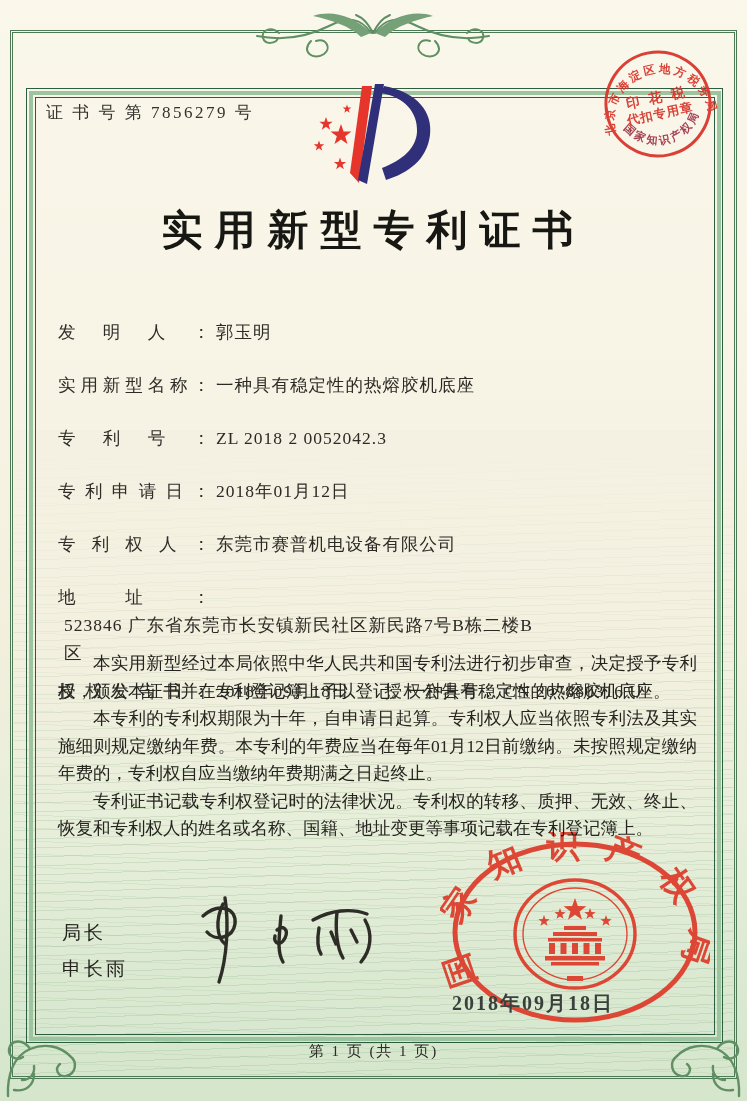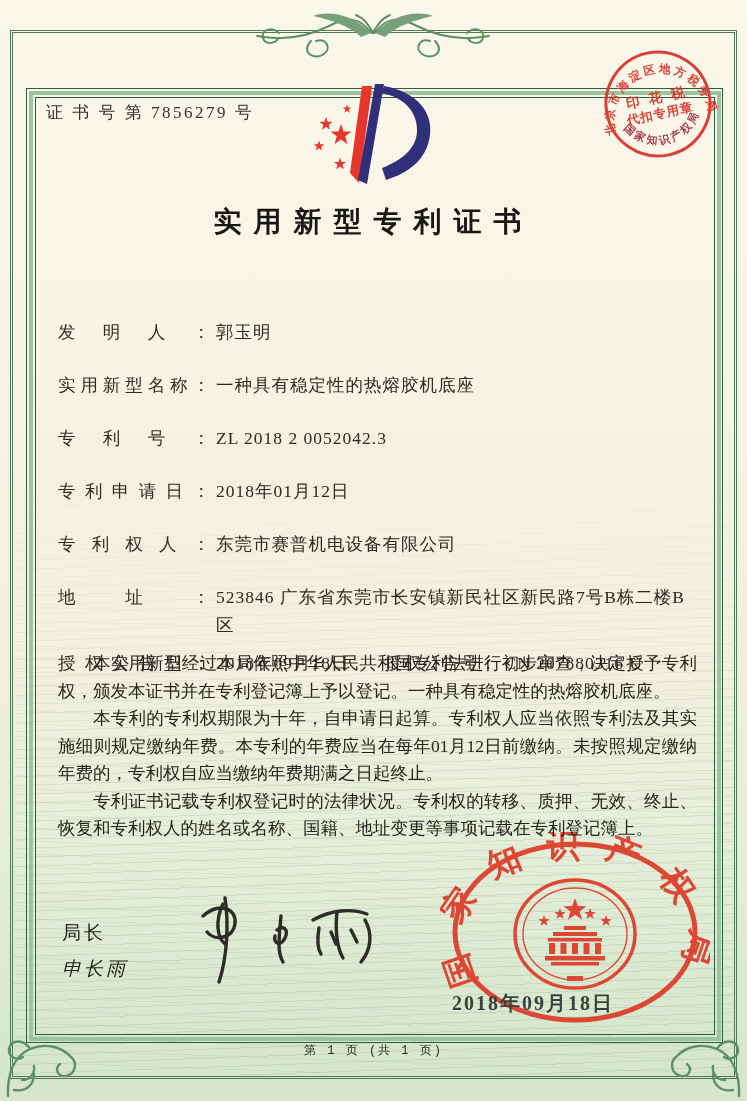--- a/index.html
+++ b/index.html
@@ -16,37 +16,37 @@
   }
   .frame-a{position:absolute;left:10px;right:10px;top:30px;bottom:22px;border:1px solid #4d7a54;z-index:1;pointer-events:none;}
   .frame-a .in{position:absolute;inset:1px;border:1px solid #4d7a54;}
   .frame-b{position:absolute;left:26px;right:24px;top:88px;bottom:58px;border:1.5px solid #2b5e3e;z-index:1;pointer-events:none;}
   .frame-b .b2{position:absolute;inset:1.5px;border:4px solid #9cc49e;}
   .frame-b .b3{position:absolute;inset:2px;border:1px solid #2b5e3e;}
   .ornament{position:absolute;z-index:2;pointer-events:none;}
   .content{position:absolute;inset:0;z-index:3;}
   .certno{position:absolute;left:46px;top:86px;font-size:17px;letter-spacing:2.5px;color:#33322c;margin-top:15px;}
   .logo{position:absolute;left:286px;top:80px;}
-  .title{position:absolute;left:0;top:203px;width:100%;text-align:center;font-size:28px;font-weight:bold;letter-spacing:12px;color:#171714;}
+  .title{position:absolute;left:0;top:203px;width:100%;text-align:center;font-size:41px;font-weight:bold;letter-spacing:12px;color:#171714;}
   .fields{position:absolute;left:58px;top:318px;right:44px;font-size:17.5px;}
   .frow{display:flex;align-items:flex-start;margin-bottom:25px;line-height:28px;}
-  .frow.addr{margin-bottom:10px;}
+  .frow.addr{margin-bottom:10px;flex-direction:column;}
   .flabel{display:inline-block;width:152px;text-align:justify;text-align-last:justify;flex:none;color:#2e2d28;}
   .fvalue{margin-left:6px;letter-spacing:1px;color:#2b2a25;}
   .fvalue.pre{white-space:pre-line;max-width:505px;display:inline-block;}
   .flabel2{flex:none;letter-spacing:1.5px;margin-left:35px;color:#2e2d28;}
   .body-text{position:absolute;left:58px;right:50px;top:650px;font-size:17.5px;line-height:27.5px;text-align:justify;color:#25241f;}
   .body-text p{margin:0;text-indent:2em;}
   .sig-title{position:absolute;left:62px;top:920px;font-size:19px;letter-spacing:3px;color:#23221d;}
-  .sig-name{position:absolute;left:62px;top:956px;font-size:19px;letter-spacing:3px;color:#23221d;font-style:italic;}
+  .sig-name{position:absolute;left:62px;top:956px;font-size:19px;letter-spacing:3px;color:#23221d;}
   .sig-draw{position:absolute;left:185px;top:886px;}
   .seal{position:absolute;left:440px;top:832px;mix-blend-mode:multiply;opacity:.93;}
   .seal-date{position:absolute;left:452px;top:990px;font-size:20px;font-weight:bold;letter-spacing:2px;color:#3a413c;z-index:4;}
   .tax-stamp{position:absolute;left:596px;top:42px;mix-blend-mode:multiply;opacity:.95;}
-  .footer{position:absolute;left:0;top:1042px;width:100%;text-align:center;font-size:12px;letter-spacing:2px;color:#2b2a25;font-family:Liberation Mono, monospace;}
+  .footer{position:absolute;left:0;top:1042px;width:100%;text-align:center;font-size:15px;letter-spacing:2px;color:#2b2a25;}
 </style>
 </head>
 <body>
 
 <div class="paper">
 
   <div class="waves"></div>
 
   <div class="frame-a">
       <div class="in"></div>

